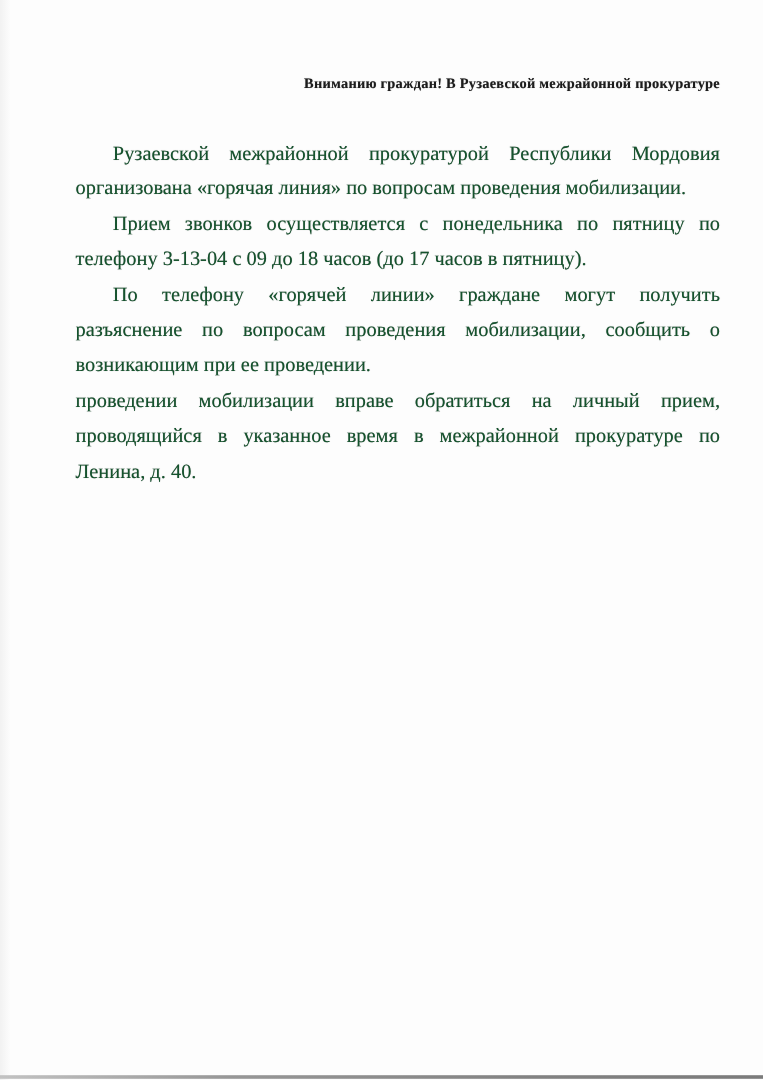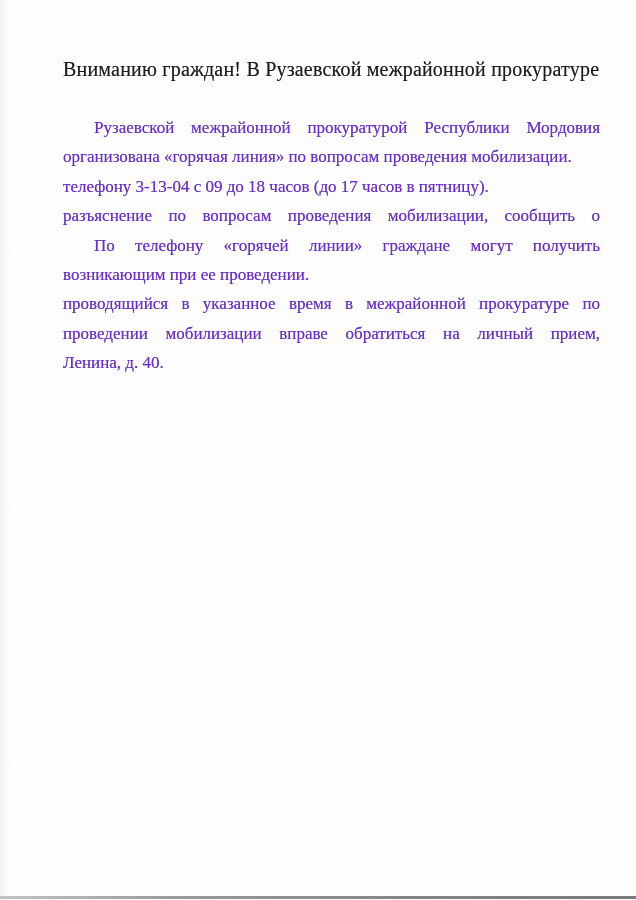--- a/index.html
+++ b/index.html
@@ -29,32 +29,32 @@
     height: 3px;
     background: linear-gradient(to right, #c2c2c2, #979797 30%, #828282 70%, #7b7b7b);
     pointer-events: none;
   }
   .content {
     position: absolute;
     left: 63px; top: 57px;
     width: 537px;
   }
   .title {
-    text-align: left;
-    font-weight: normal;
-    font-size: 20px;
+    text-align: right;
+    font-weight: bold;
+    font-size: 12px;
     line-height: 24px;
     color: #1c1c1c;
     letter-spacing: 0.2px;
     text-shadow: 0 0 0.6px rgba(28,28,28,0.55);
   }
   .body-text {
     margin-top: 32px;
     font-size: 17px;
-    color: #6d28d9;
+    color: #14532d;
     text-shadow: 0 0 0.6px rgba(35,35,35,0.5);
   }
   .line {
     height: 29.4px;
     line-height: 29.4px;
     text-align: justify;
     text-align-last: justify;
     white-space: nowrap;
     overflow: visible;
   }
@@ -78,32 +78,33 @@
     </div>
 
     <div class="body-text">
 
       <div class="para">
         <div class="line indent">Рузаевской межрайонной прокуратурой Республики Мордовия</div>
         <div class="line last">организована «горячая линия» по вопросам проведения мобилизации.</div>
       </div>
 
       <div class="para">
+        <div class="line indent">Прием звонков осуществляется с понедельника по пятницу по</div>
         <div class="line last">телефону 3-13-04 с 09 до 18 часов (до 17 часов в пятницу).</div>
       </div>
 
       <div class="para">
+        <div class="line indent">По телефону «горячей линии» граждане могут получить</div>
         <div class="line">разъяснение по вопросам проведения мобилизации, сообщить о</div>
-        <div class="line indent">По телефону «горячей линии» граждане могут получить</div>
         <div class="line last">возникающим при ее проведении.</div>
       </div>
 
       <div class="para">
+        <div class="line">проведении мобилизации вправе обратиться на личный прием,</div>
         <div class="line">проводящийся в указанное время в межрайонной прокуратуре по</div>
-        <div class="line">проведении мобилизации вправе обратиться на личный прием,</div>
         <div class="line last">Ленина, д. 40.</div>
       </div>
 
     </div>
   </div>
 
   <div class="edge-line-bottom"></div>
 
 </div>
 

